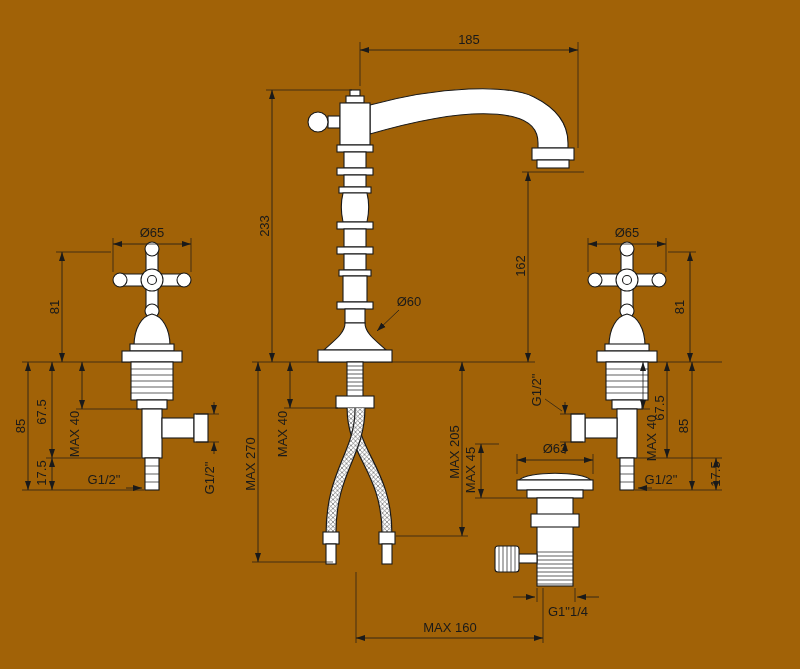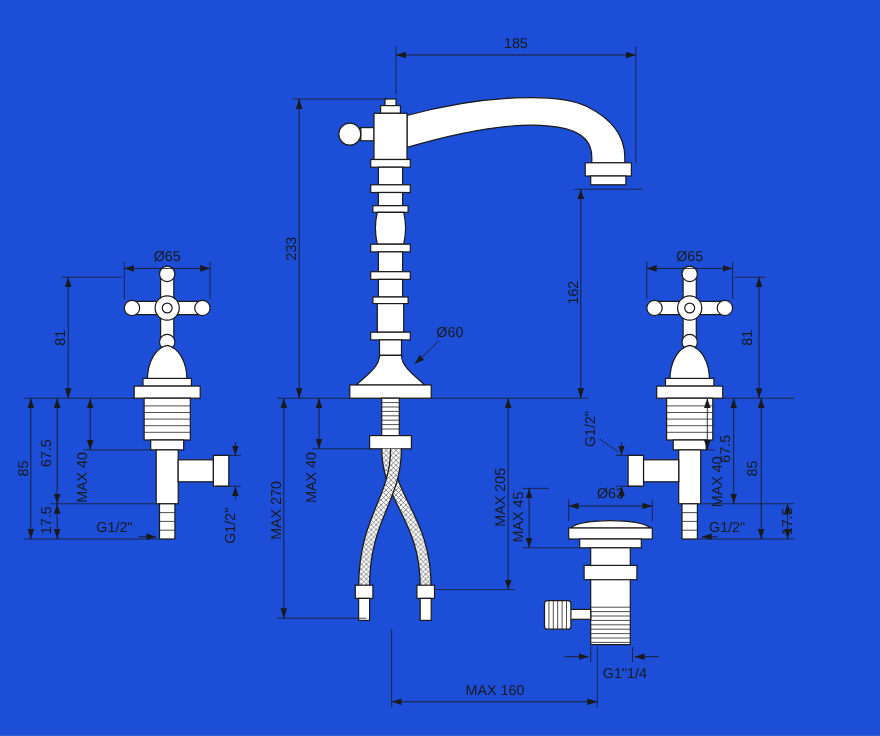--- a/index.html
+++ b/index.html
@@ -1,16 +1,16 @@
 <!DOCTYPE html>
 <html><head>
 <meta charset="utf-8">
 <style>
   html,body{margin:0;padding:0;background:#ffffff;}
-  .page{width:800px;height:669px;background:#1d4ed8;position:relative;overflow:hidden;
+  .page{width:800px;height:669px;background:#a16207;position:relative;overflow:hidden;
         font-family:"Liberation Sans",sans-serif;}
   svg{display:block;}
   svg text{font-family:"Liberation Sans",sans-serif;font-size:13px;fill:#1a1a1a;}
   .outline{fill:#ffffff;stroke:#1a1a1a;stroke-width:1.1;}
   .detail{stroke:#1a1a1a;stroke-width:0.7;fill:none;}
   .dim{stroke:#1a1a1a;stroke-width:0.8;fill:none;}
   .ext{stroke:#1a1a1a;stroke-width:0.7;fill:none;}
   .hose-out{stroke:#1a1a1a;stroke-width:11;fill:none;stroke-linecap:butt;}
   .hose-in{stroke:#ffffff;stroke-width:8.6;fill:none;stroke-linecap:butt;}
   .hose-braid{stroke-width:8.6;fill:none;stroke-linecap:butt;}

